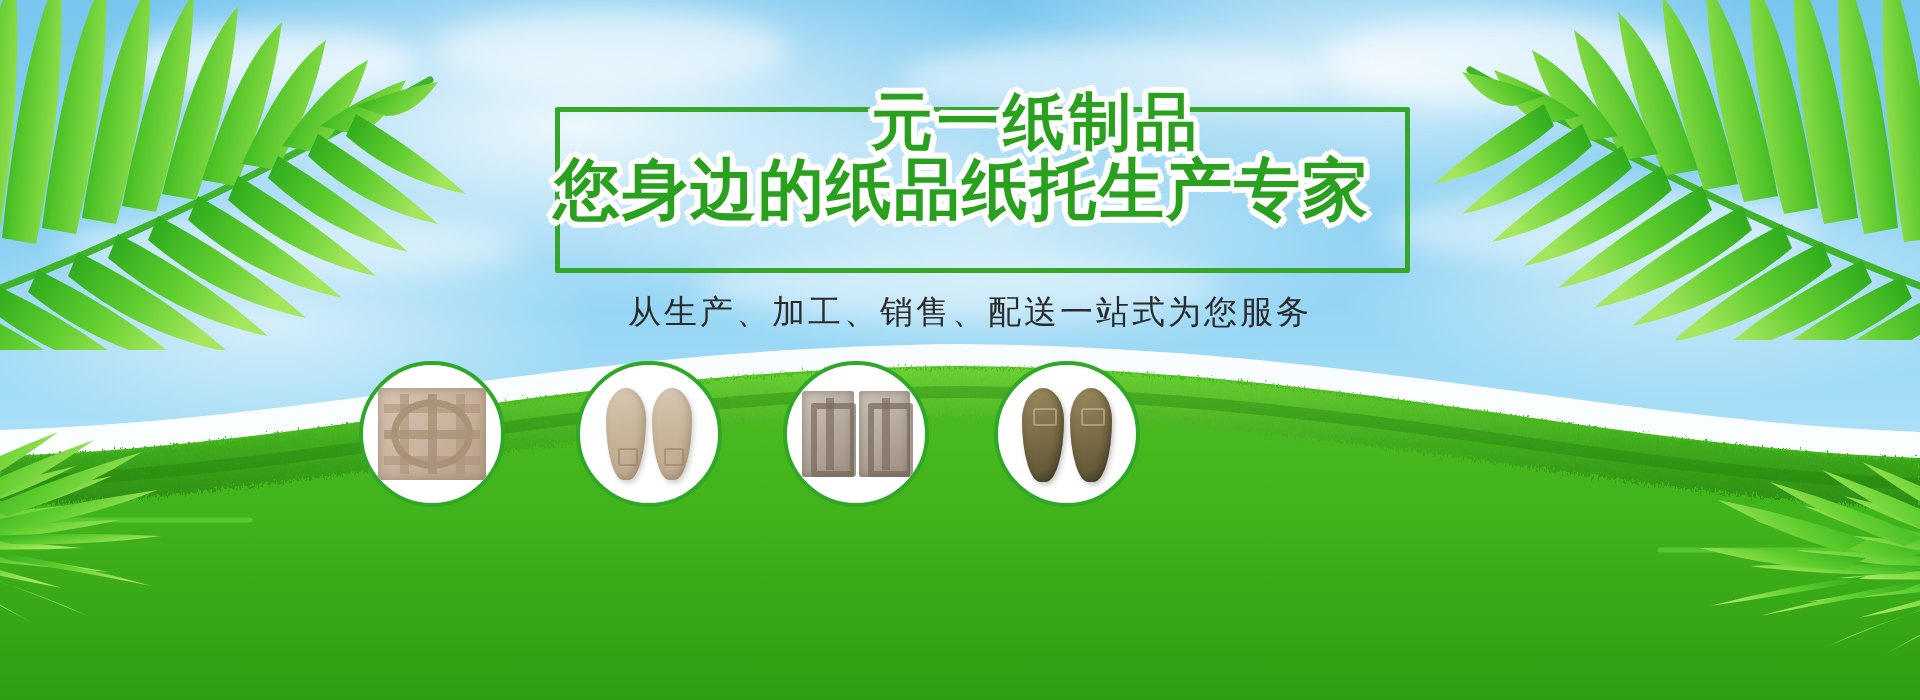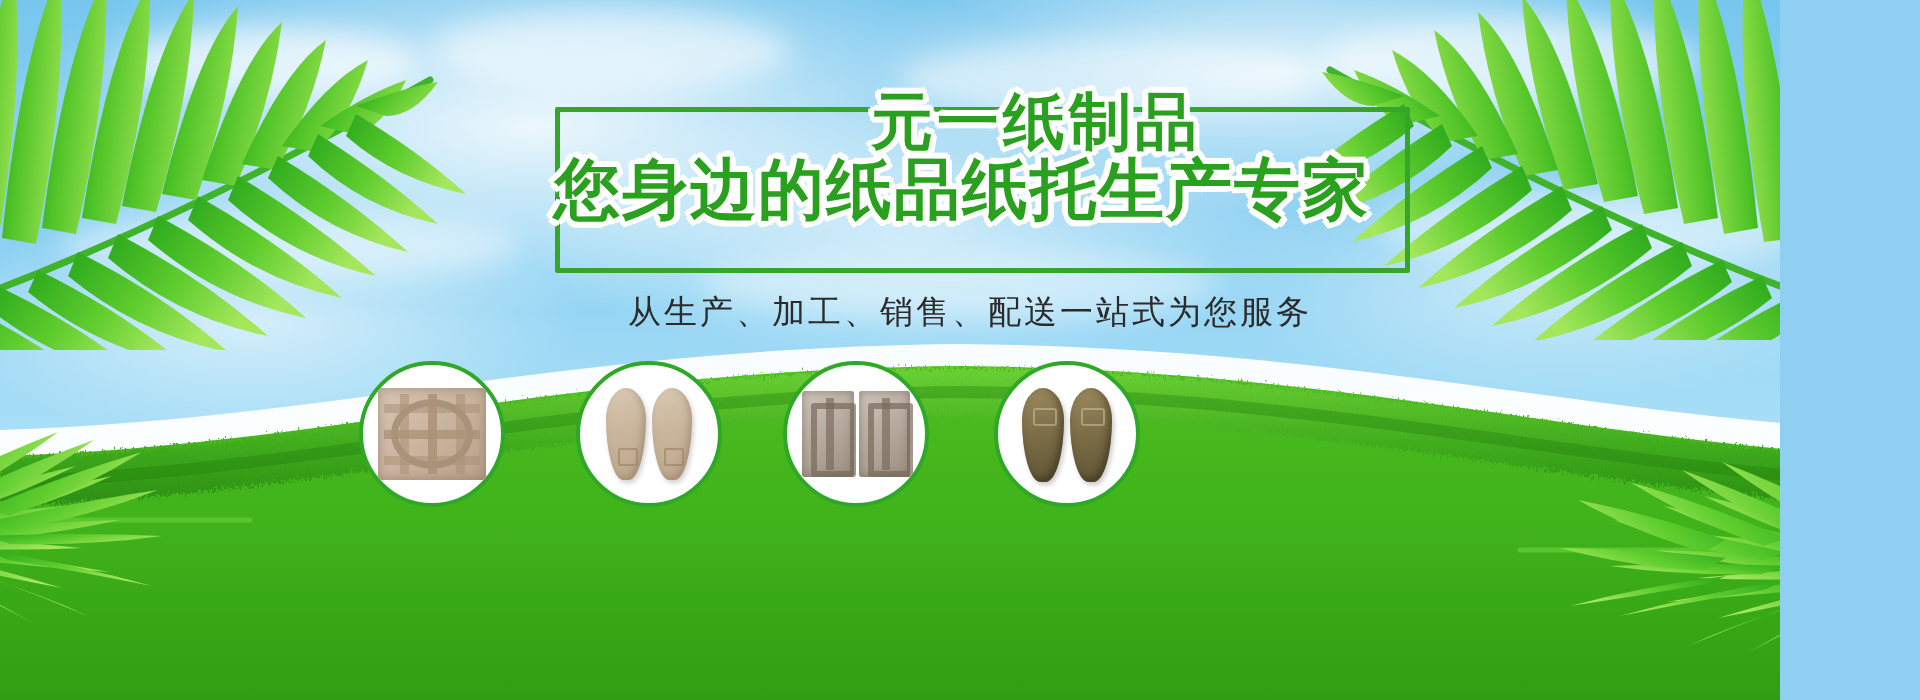--- a/index.html
+++ b/index.html
@@ -4,21 +4,21 @@
 <style>
   * { margin:0; padding:0; box-sizing:border-box; }
   html,body { width:1920px; height:700px; overflow:hidden; }
   body {
     font-family:"Liberation Sans","DejaVu Sans",sans-serif;
     background:#8fd0f2;
   }
 
   #banner {
     position:relative;
-    width:1780px; height:700px;
+    width:1920px; height:700px;
     overflow:hidden;
     padding-left:46px;
   }
 
   
   .sky {
     position:absolute; inset:0;
     background:
       radial-gradient(ellipse 900px 300px at 30% 18%, rgba(255,255,255,.85) 0%, rgba(255,255,255,0) 62%),
       radial-gradient(ellipse 700px 240px at 72% 10%, rgba(255,255,255,.75) 0%, rgba(255,255,255,0) 60%),

